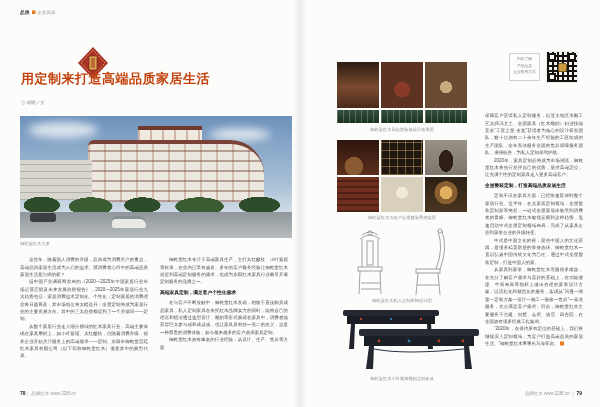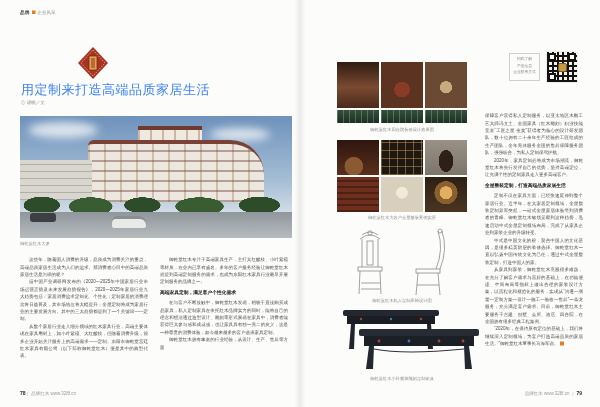--- a/index.html
+++ b/index.html
@@ -19,22 +19,22 @@
   .body-text h3 { font-size:9.5px; color:#141414; margin:7px 0 5px; text-indent:0; }
 
   
   .rubric { position:absolute; left:20px; top:9px; width:120px; }
   .rubric .sm { font-size:9px; color:#8f8f8f; white-space:nowrap; }
   .rubric b { color:#2b2b2b; font-weight:bold; letter-spacing:1px; }
   .rubric .sq { display:inline-block; width:7px; height:7px; background:#e87b1e; margin:0 4px; vertical-align:-1px; }
 
   .badge { position:absolute; left:78px; top:47px; }
 
-  .title { position:absolute; left:21px; top:81px; width:260px; font-size:13px; font-weight:normal;
-           color:#3b82f6; letter-spacing:0.5px; font-family:"Liberation Serif", serif; white-space:nowrap; }
+  .title { position:absolute; left:21px; top:70px; width:260px; font-size:13px; font-weight:bold;
+           color:#c2410c; letter-spacing:0.5px; font-family:"Liberation Serif", serif; white-space:nowrap; }
   .byline { position:absolute; left:21px; top:99px; width:120px; }
   .byline .sm { font-size:9px; color:#8a8a8a; }
 
   .photo-building { position:absolute; left:20px; top:116px; width:272px; height:122px; overflow:hidden; background:#9db4cd; }
   .sky { position:absolute; inset:0; background:linear-gradient(180deg,#6e92bc 0%,#a8c0d6 55%,#d3dde6 80%); }
   .cloud { position:absolute; background:#f2f5f7; border-radius:50%; filter:blur(4px); opacity:.8; }
   .cloud.c1 { left:8px; top:6px; width:70px; height:16px; }
   .cloud.c2 { left:190px; top:12px; width:60px; height:13px; }
   .bldg-left { position:absolute; left:0; top:44px; width:72px; height:40px; background:#d9d6cd;
                background-image:repeating-linear-gradient(0deg, rgba(100,100,110,.35) 0 1px, transparent 1px 7px); }

